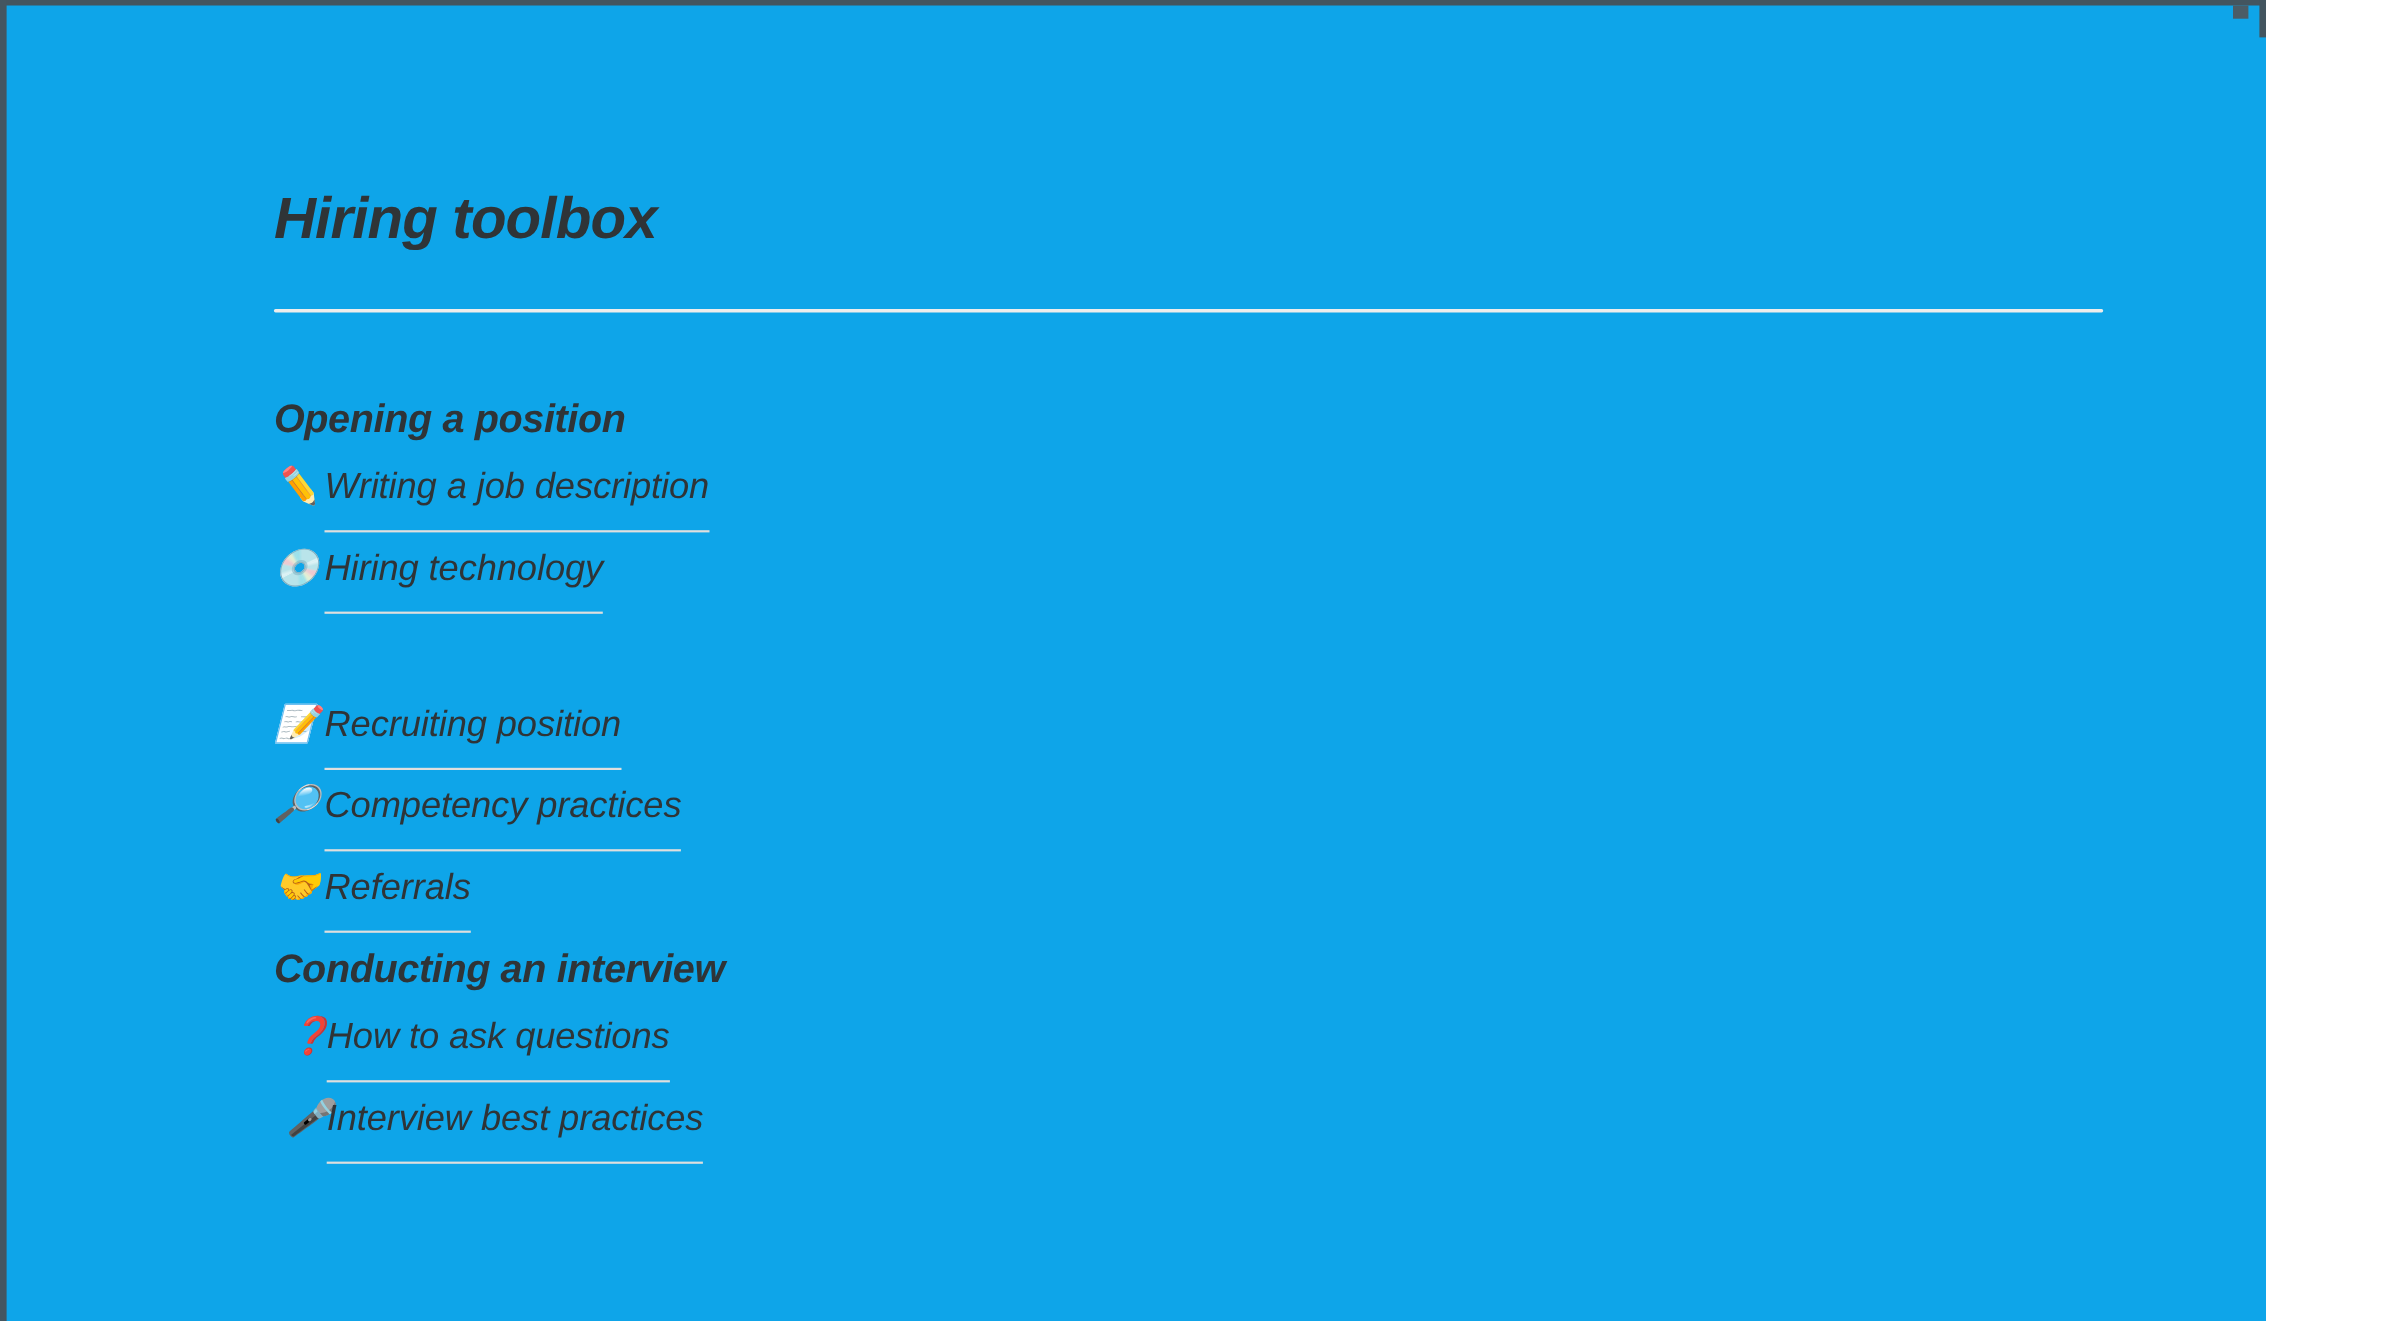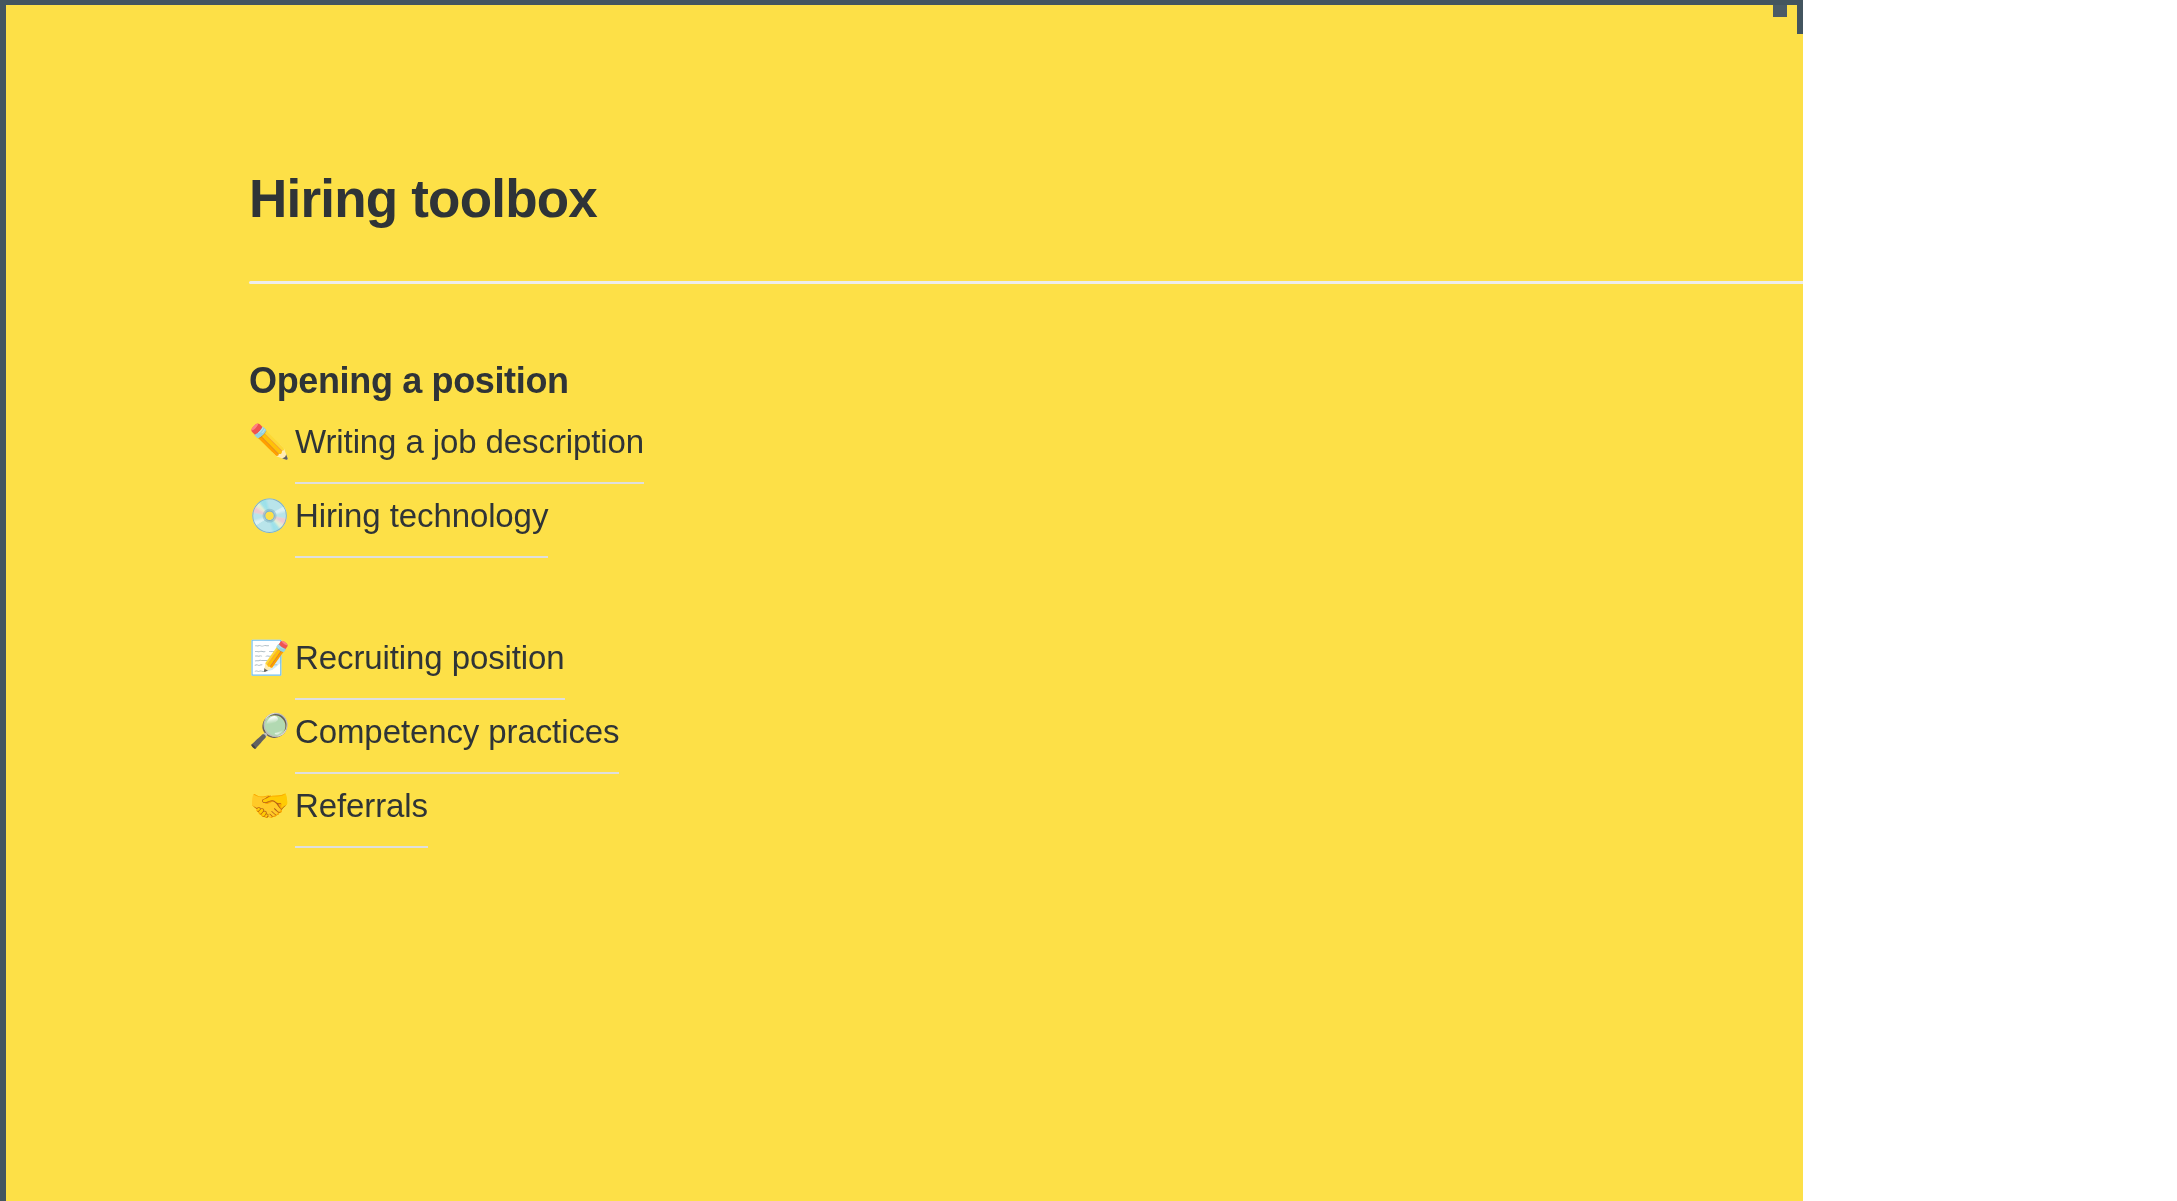--- a/index.html
+++ b/index.html
@@ -9,24 +9,25 @@
     padding: 0;
     background: #ffffff;
   }
   body {
     font-family: "Liberation Sans", sans-serif;
     -webkit-font-smoothing: antialiased;
   }
 
   .viewport {
     position: relative;
-    width: 1803px;
+    width: 2060px;
     height: 1201px;
-    background: #fde047;
+    background: #0ea5e9;
     overflow: hidden;
+    font-style: italic;
   }
 
   
   .edge-top {
     position: absolute;
     top: 0; left: 0;
     width: 2177px;
     height: 5px;
     background: #43555f;
   }
@@ -203,16 +204,33 @@
             </li>
             <li class="link-row">
               <span class="link-icon">🤝</span>
               <a class="doc-link" href="#">Referrals</a>
             </li>
           </ul>
         </div>
 
       </div>
 
+      <div class="col right">
+
+        <div class="section">
+          <h2 class="section-heading">Conducting an interview</h2>
+          <ul class="link-list">
+            <li class="link-row">
+              <span class="link-icon">❓</span>
+              <a class="doc-link" href="#">How to ask questions</a>
+            </li>
+            <li class="link-row">
+              <span class="link-icon">🎤</span>
+              <a class="doc-link" href="#">Interview best practices</a>
+            </li>
+          </ul>
+        </div>
+
+      </div>
 
     </div>
   </div>
 </div>
 
 </body></html>

